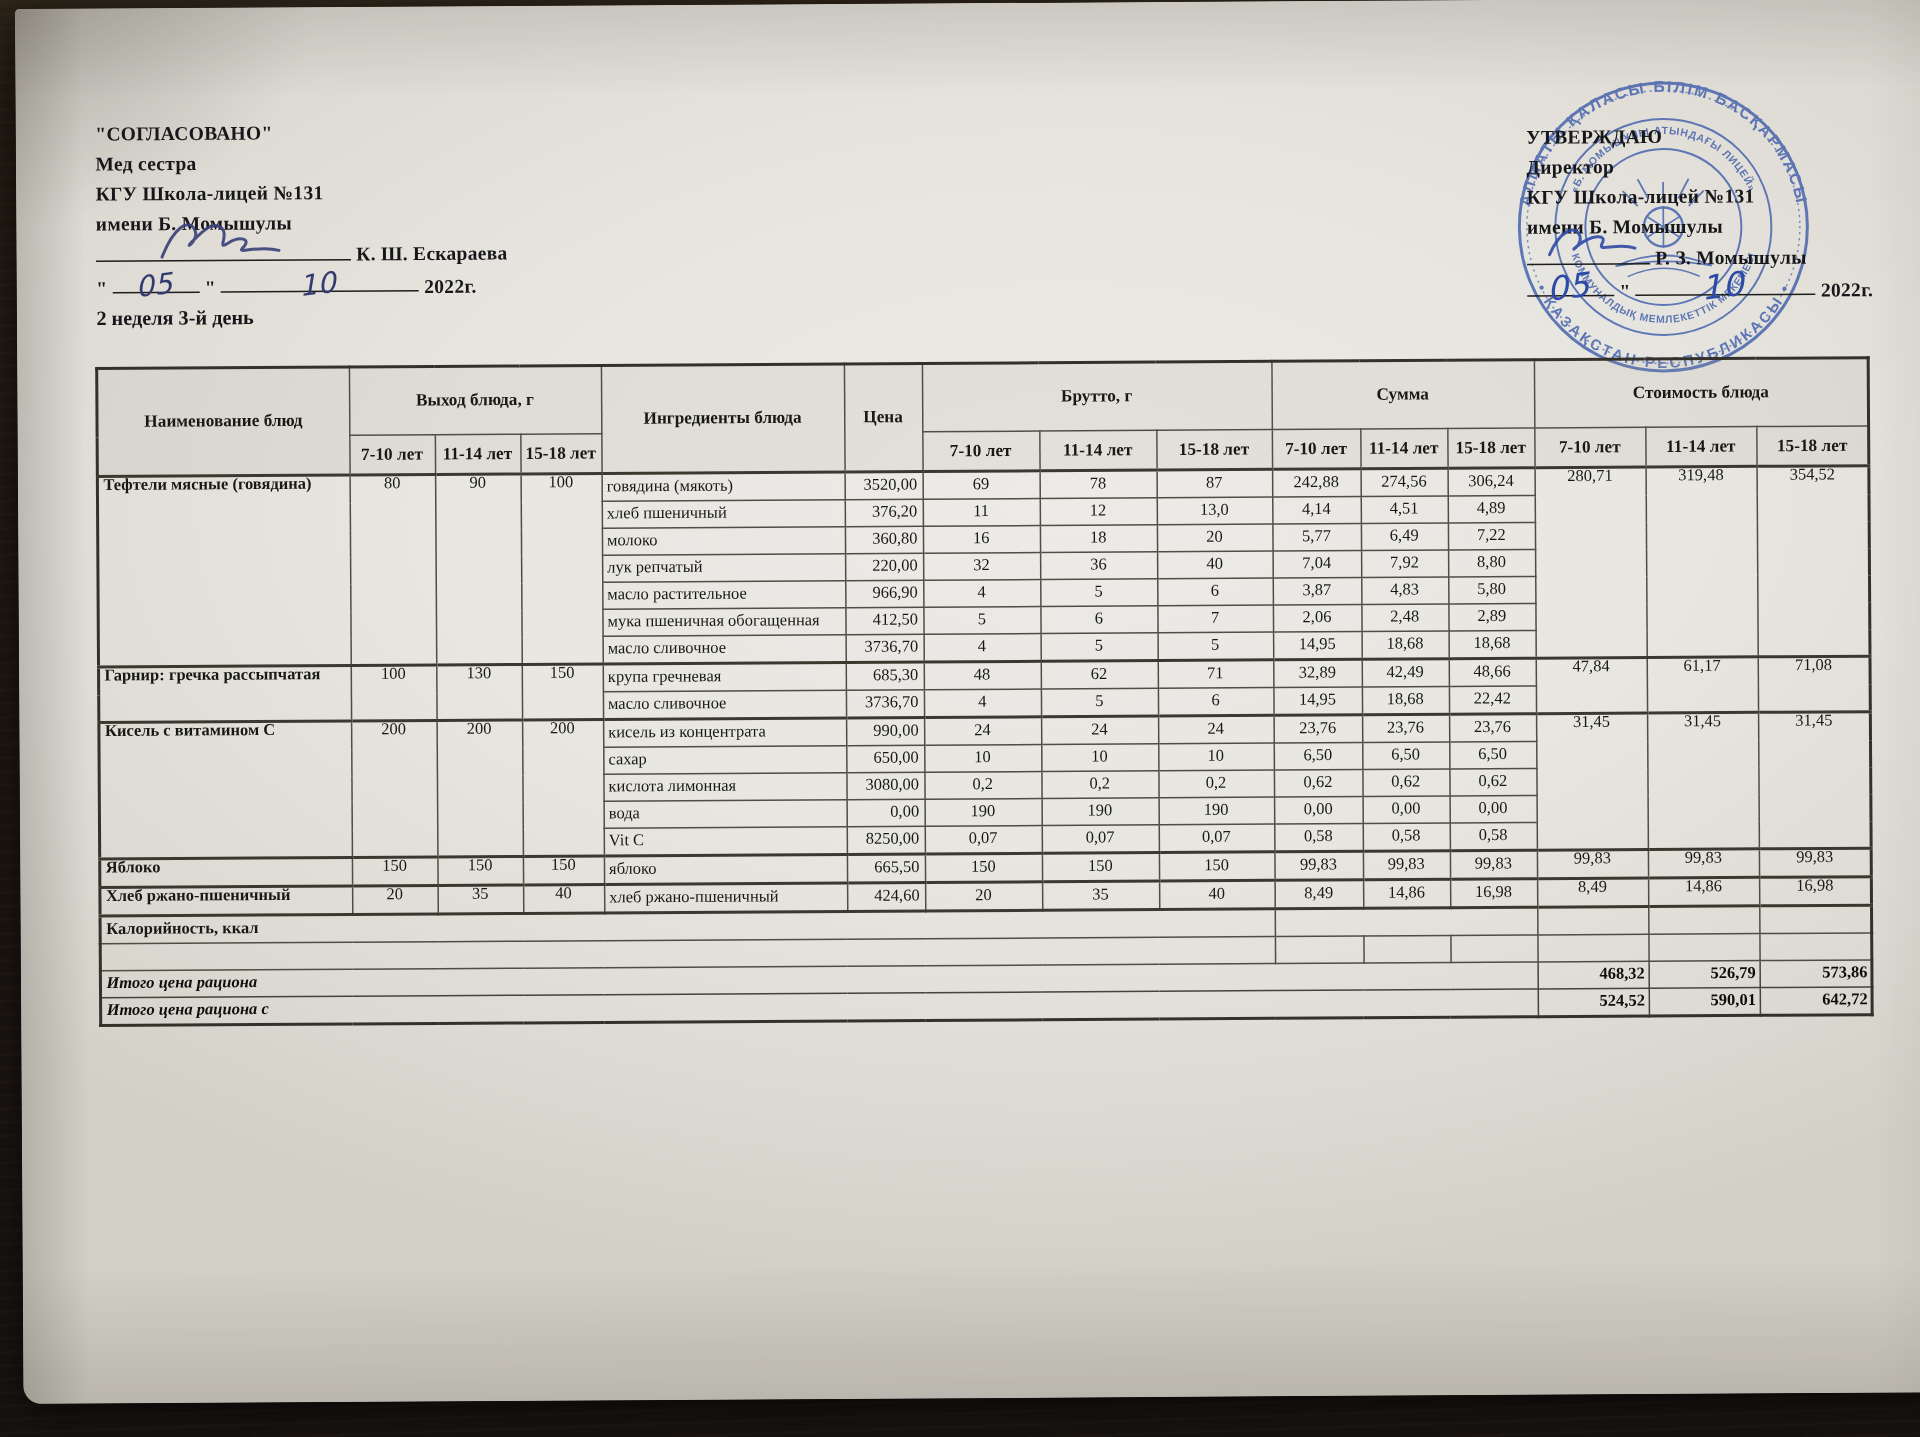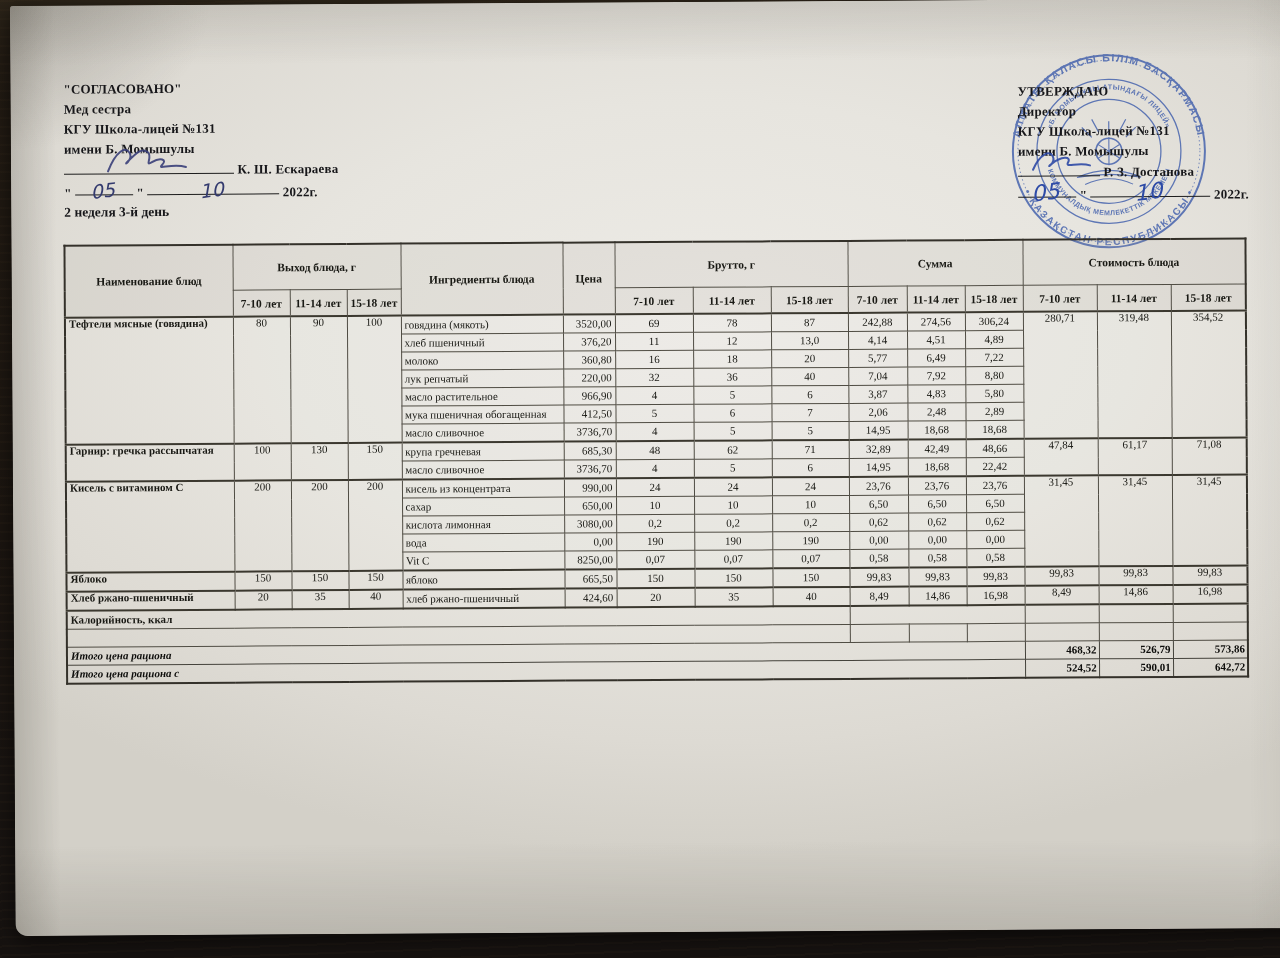--- a/index.html
+++ b/index.html
@@ -80,21 +80,21 @@
 
     <div class="week">2 неделя 3-й день</div>
 
     <div class="ablock" style="left:1007px;top:82px;z-index:2;">
       <div class="row">УТВЕРЖДАЮ</div>
       <div class="row">Директор</div>
       <div class="row">КГУ Школа-лицей №131</div>
       <div class="row">имени Б. Момышулы</div>
       <div class="row">
         <span class="u" style="width:82px;"></span>
-        <span>Р. З. Достанова</span>
+        <span>Р. З. Момышулы</span>
       </div>
       <div class="row">
         <span class="u" style="width:58px;text-align:center;"><span class="hand ink-blue" style="font-size:22px;">05</span></span>&nbsp;"
         <span class="u" style="width:120px;text-align:center;"><span class="hand ink-blue" style="font-size:22px;">10</span></span>
         <span>2022г.</span>
       </div>
       <svg class="sig-svg" style="left:10px;top:66px;" width="70" height="30" viewBox="0 0 70 30">
         <path d="M5,22 C12,6 22,2 25,9 C28,16 16,22 24,16 C33,9 44,8 40,15 C37,21 50,14 62,18" fill="none" stroke="#2d49a5" stroke-width="2" stroke-linecap="round" opacity=".9"></path>
       </svg>
     </div>

